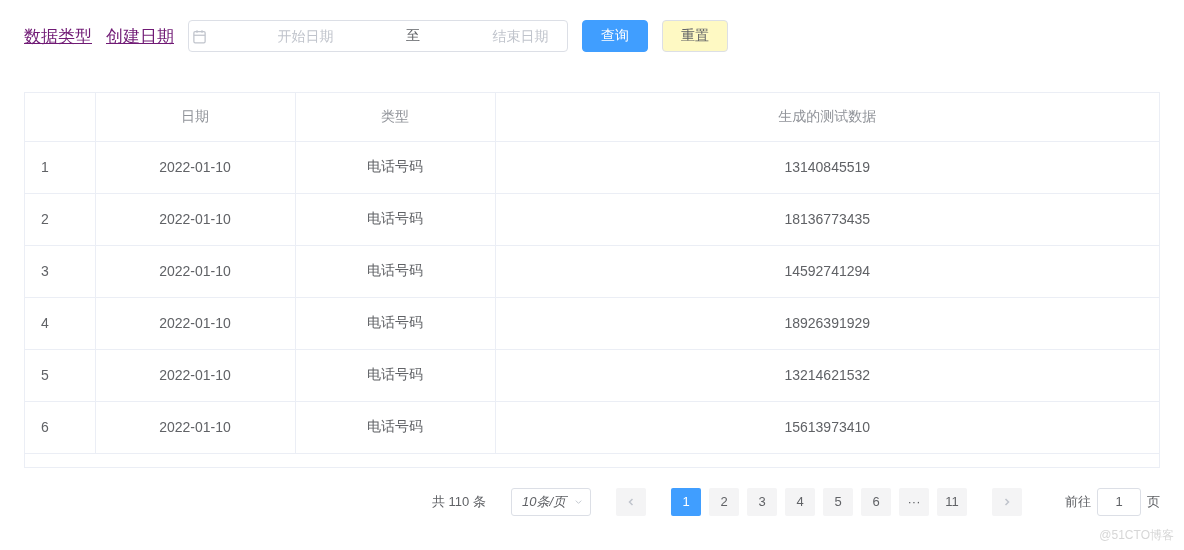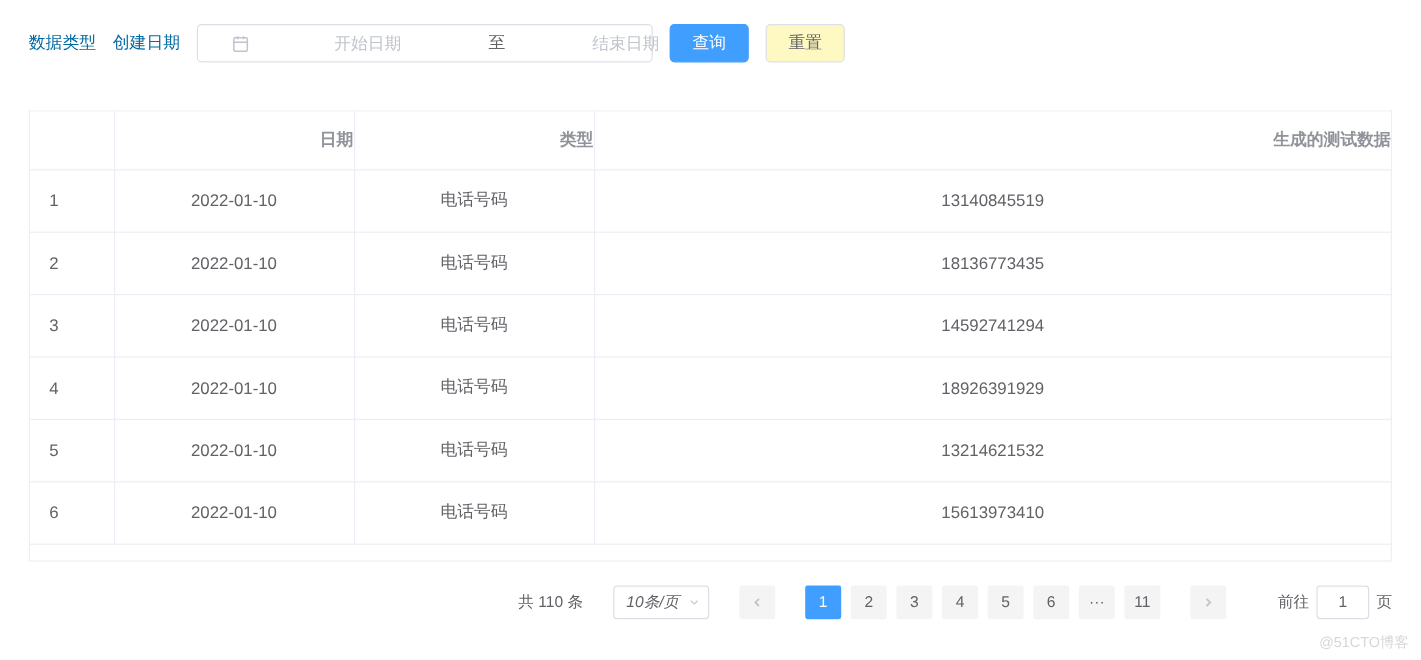--- a/index.html
+++ b/index.html
@@ -12,22 +12,23 @@
       width: 1184px;
     }
     
     .filter-bar {
       display: flex;
       align-items: center;
       gap: 14px;
       margin-bottom: 40px;
     }
     .label {
-      color: #0369a1;
-      font-size: 14px;
+      color: #701a75;
+      font-size: 17px;
+      text-decoration: underline;
     }
     .select {
       position: relative;
       width: 190px;
       height: 32px;
       border: 1px solid #dcdfe6;
       border-radius: 4px;
       display: flex;
       align-items: center;
       padding: 0 30px 0 12px;
@@ -43,21 +44,21 @@
       color: #c0c4cc;
     }
     .date-range {
       position: relative;
       width: 380px;
       height: 32px;
       border: 1px solid #dcdfe6;
       border-radius: 4px;
       display: flex;
       align-items: center;
-      padding: 0 28px;
+      padding: 0 3px;
       background: #fff;
     }
     .date-range .cal-icon {
       color: #c0c4cc;
       margin-right: 8px;
       flex-shrink: 0;
     }
     .date-range .date-input {
       flex: 1;
       border: none;
@@ -96,23 +97,23 @@
       border-bottom: none;
       margin-bottom: 20px;
     }
     table {
       width: 100%;
       border-collapse: collapse;
       table-layout: fixed;
     }
     thead th {
       background: #fff;
-      font-weight: 700;
+      font-weight: 400;
       color: #909399;
-      text-align: right;
+      text-align: center;
       height: 48px;
       border-bottom: 1px solid #ebeef5;
       border-right: 1px solid #ebeef5;
     }
     thead th:last-child { border-right: none; }
     tbody td {
       height: 52px;
       text-align: center;
       border-bottom: 1px solid #ebeef5;
       border-right: 1px solid #ebeef5;

